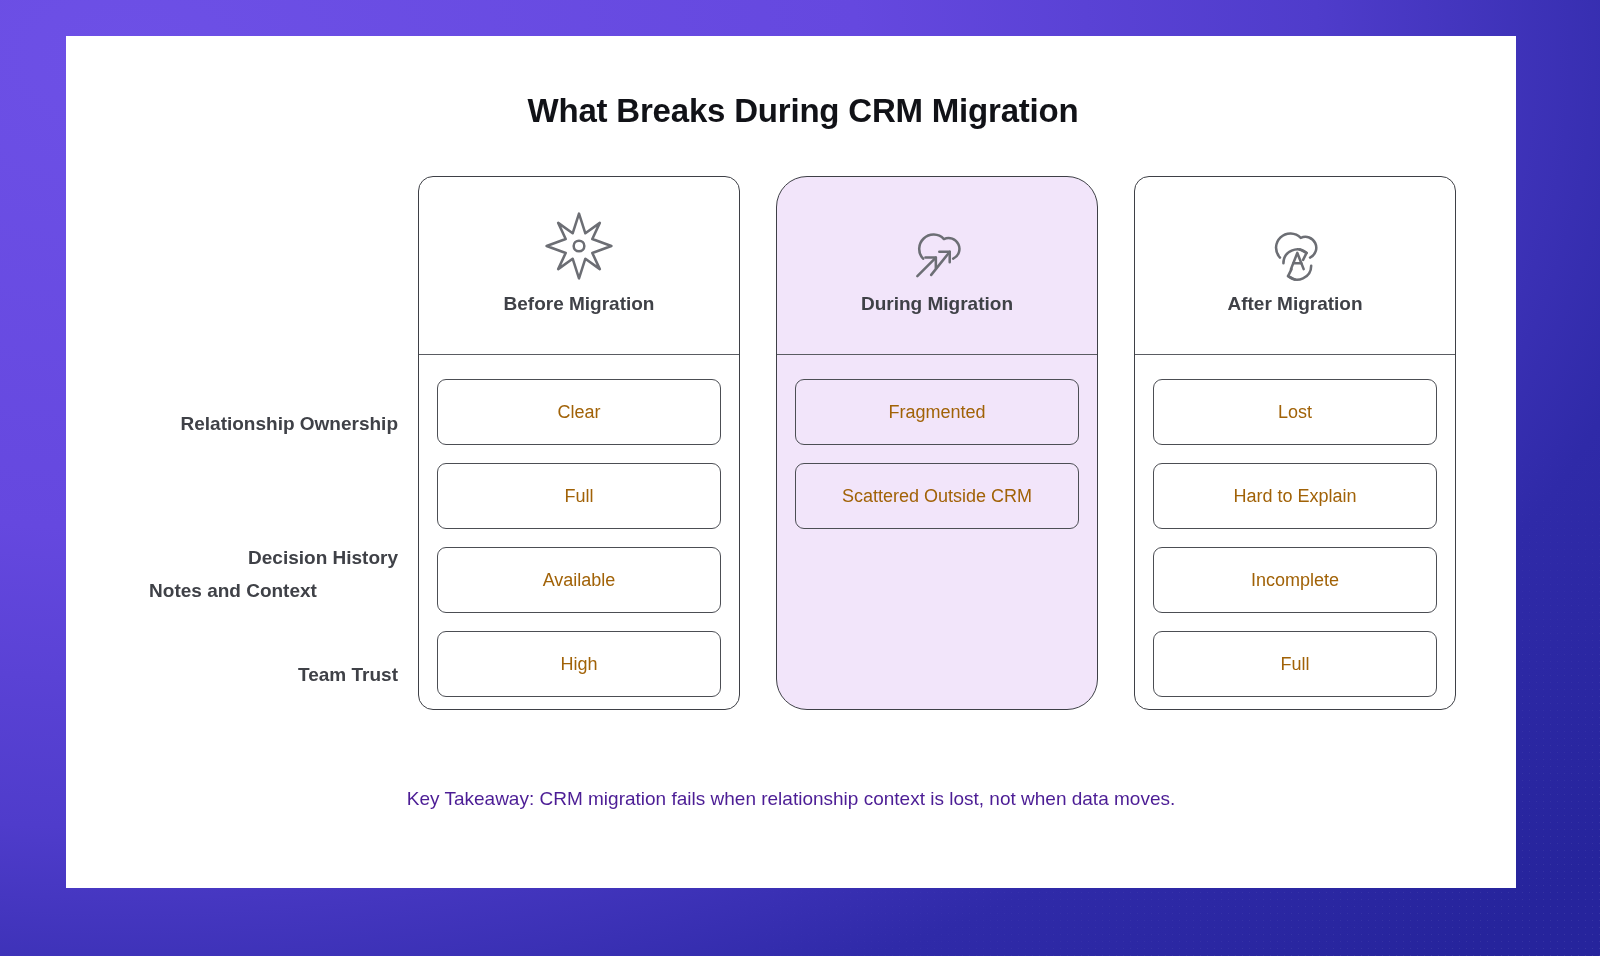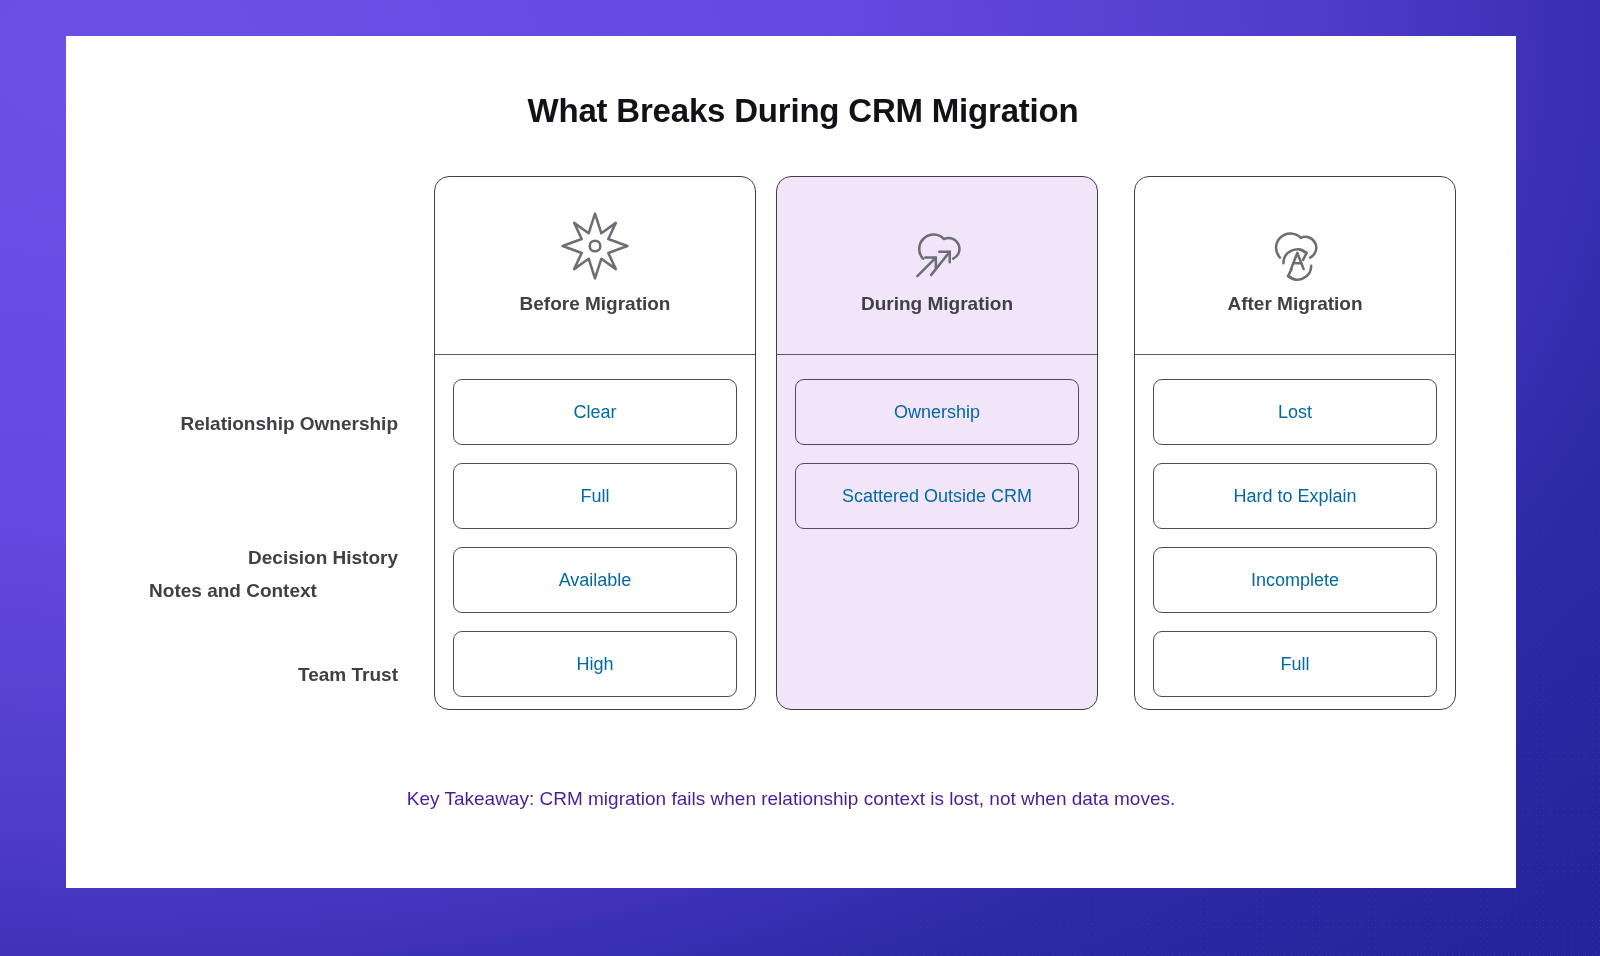--- a/index.html
+++ b/index.html
@@ -90,21 +90,21 @@
     position: absolute;
     top: 0;
     width: 322px;
     height: 534px;
     border: 1.6px solid #3e4046;
     border-radius: 15px;
     background: #ffffff;
     overflow: hidden;
   }
 
-  .col-card.highlight { background: #f2e5fa; }
+  .col-card.highlight { background: #f2e5fa; border-radius: 31px; }
 
   .col-header {
     position: absolute;
     left: 0;
     top: 0;
     width: 100%;
     height: 178px;
     display: flex;
     flex-direction: column;
     align-items: center;
@@ -136,21 +136,21 @@
 
   .cell {
     height: 66px;
     margin-bottom: 18px;
     border: 1.4px solid #4c4e54;
     border-radius: 9px;
     display: flex;
     align-items: center;
     justify-content: center;
     font-size: 18px;
-    color: #0369a1;
+    color: #a16207;
     background: transparent;
     text-align: center;
     padding: 0 8px;
   }
 
   
   #footer {
     position: absolute;
     left: 0;
     top: 752px;
@@ -172,21 +172,21 @@
 
   <div id="matrix">
 
     <div class="row-label-col">
       <div class="row-label" style="top:236px;">Relationship Ownership</div>
       <div class="row-label" style="top:330px;margin-top:40px;">Decision History</div>
       <div class="row-label" style="top:403px;text-align:center;">Notes and Context</div>
       <div class="row-label" style="top:487px;">Team Trust</div>
     </div>
 
-    <div class="col-card" style="left:352px;margin-left:16px;">
+    <div class="col-card" style="left:352px;">
       <div class="col-header">
         <svg class="col-icon" viewBox="0 0 64 64" fill="none" stroke="#6c6e74" stroke-width="2.2" stroke-linejoin="round">
           <path d="M32 4 L37.5 21 L50 12 L43.5 26 L60 32 L43.5 38 L50 52 L37.5 43 L32 60 L26.5 43 L14 52 L20.5 38 L4 32 L20.5 26 L14 12 L26.5 21 Z"></path>
           <circle cx="32" cy="32" r="4.6"></circle>
         </svg>
         <div class="col-title">Before Migration</div>
       </div>
       <div class="cells">
         <div class="cell">Clear</div>
         <div class="cell">Full</div>
@@ -200,21 +200,21 @@
         <svg class="col-icon" viewBox="0 0 64 64" fill="none" stroke="#6c6e74" stroke-width="2.2" stroke-linecap="round" stroke-linejoin="round">
           <path d="M20 43 A12 12 0 1 1 38 26 A9 9 0 1 1 46 43"></path>
           <path d="M15 58 L31 42"></path>
           <path d="M22 42 L31 42 L31 51"></path>
           <path d="M27 57 L43 37"></path>
           <path d="M34 37 L43 37 L43 46"></path>
         </svg>
         <div class="col-title">During Migration</div>
       </div>
       <div class="cells">
-        <div class="cell">Ownership</div>
+        <div class="cell">Fragmented</div>
         <div class="cell">Scattered Outside CRM</div>
       </div>
     </div>
 
     <div class="col-card" style="left:1068px;">
       <div class="col-header">
         <svg class="col-icon" viewBox="0 0 64 64" fill="none" stroke="#6c6e74" stroke-width="2.2" stroke-linecap="round" stroke-linejoin="round">
           <path d="M19 42 A12 12 0 1 1 37 25 A9 9 0 1 1 45 42"></path>
           <path d="M22 47 A12 12 0 0 1 42 38"></path>
           <path d="M46 49 A12 12 0 0 1 26 58"></path>

